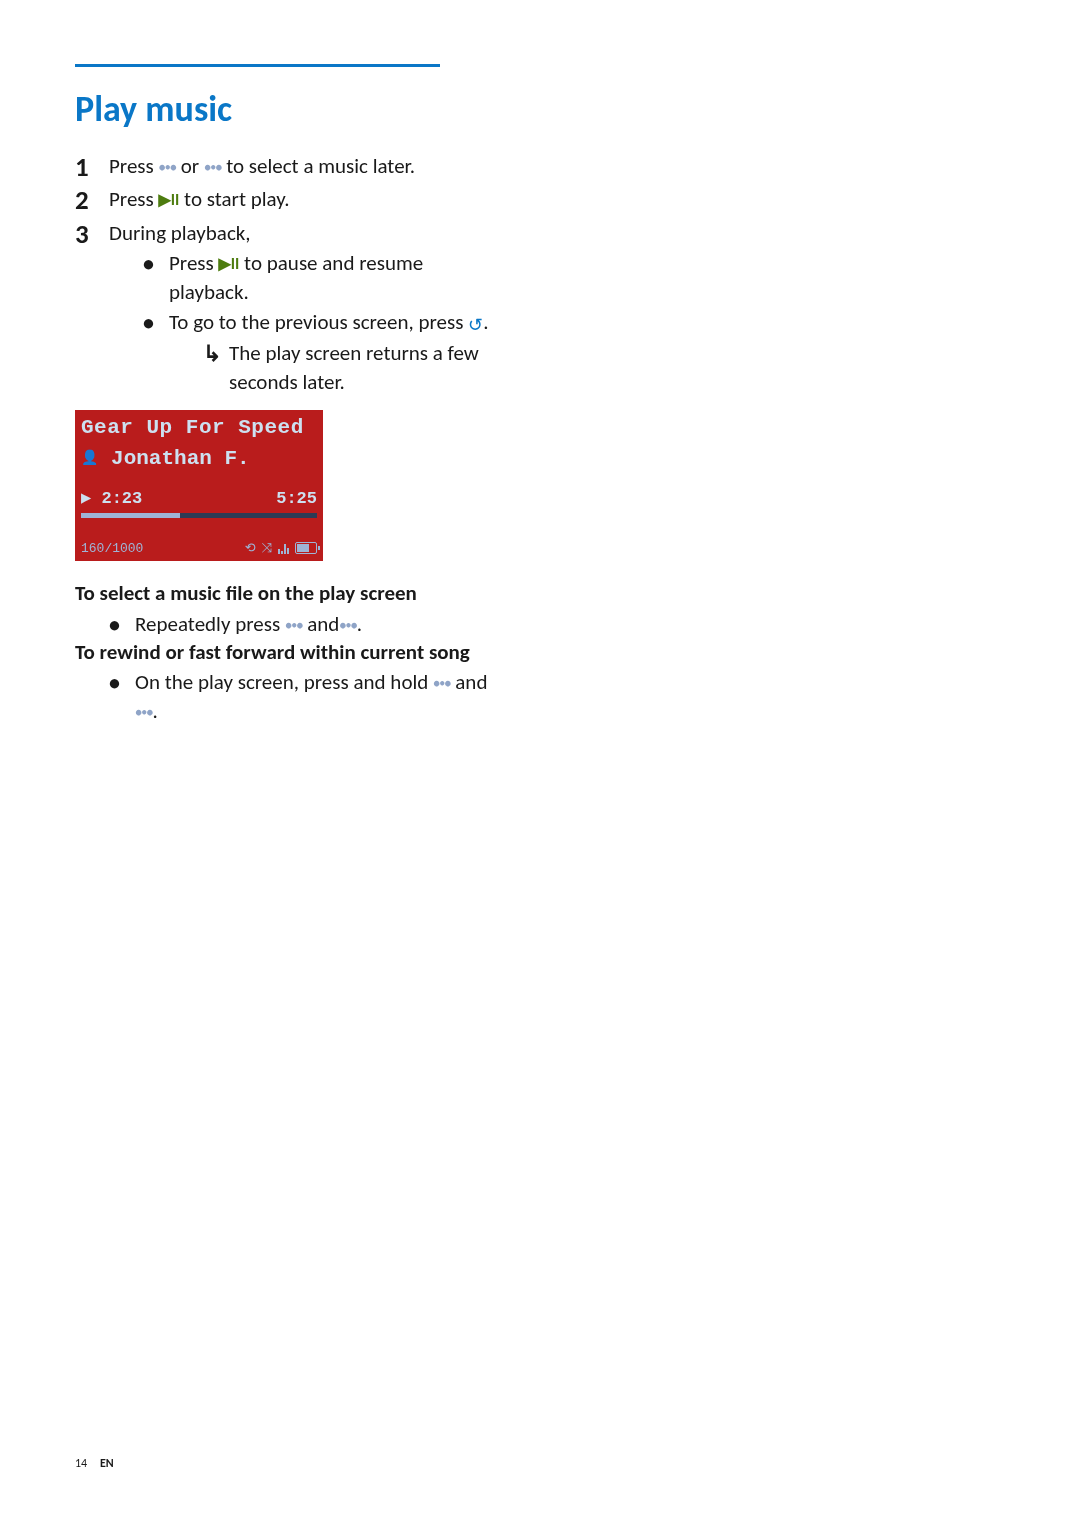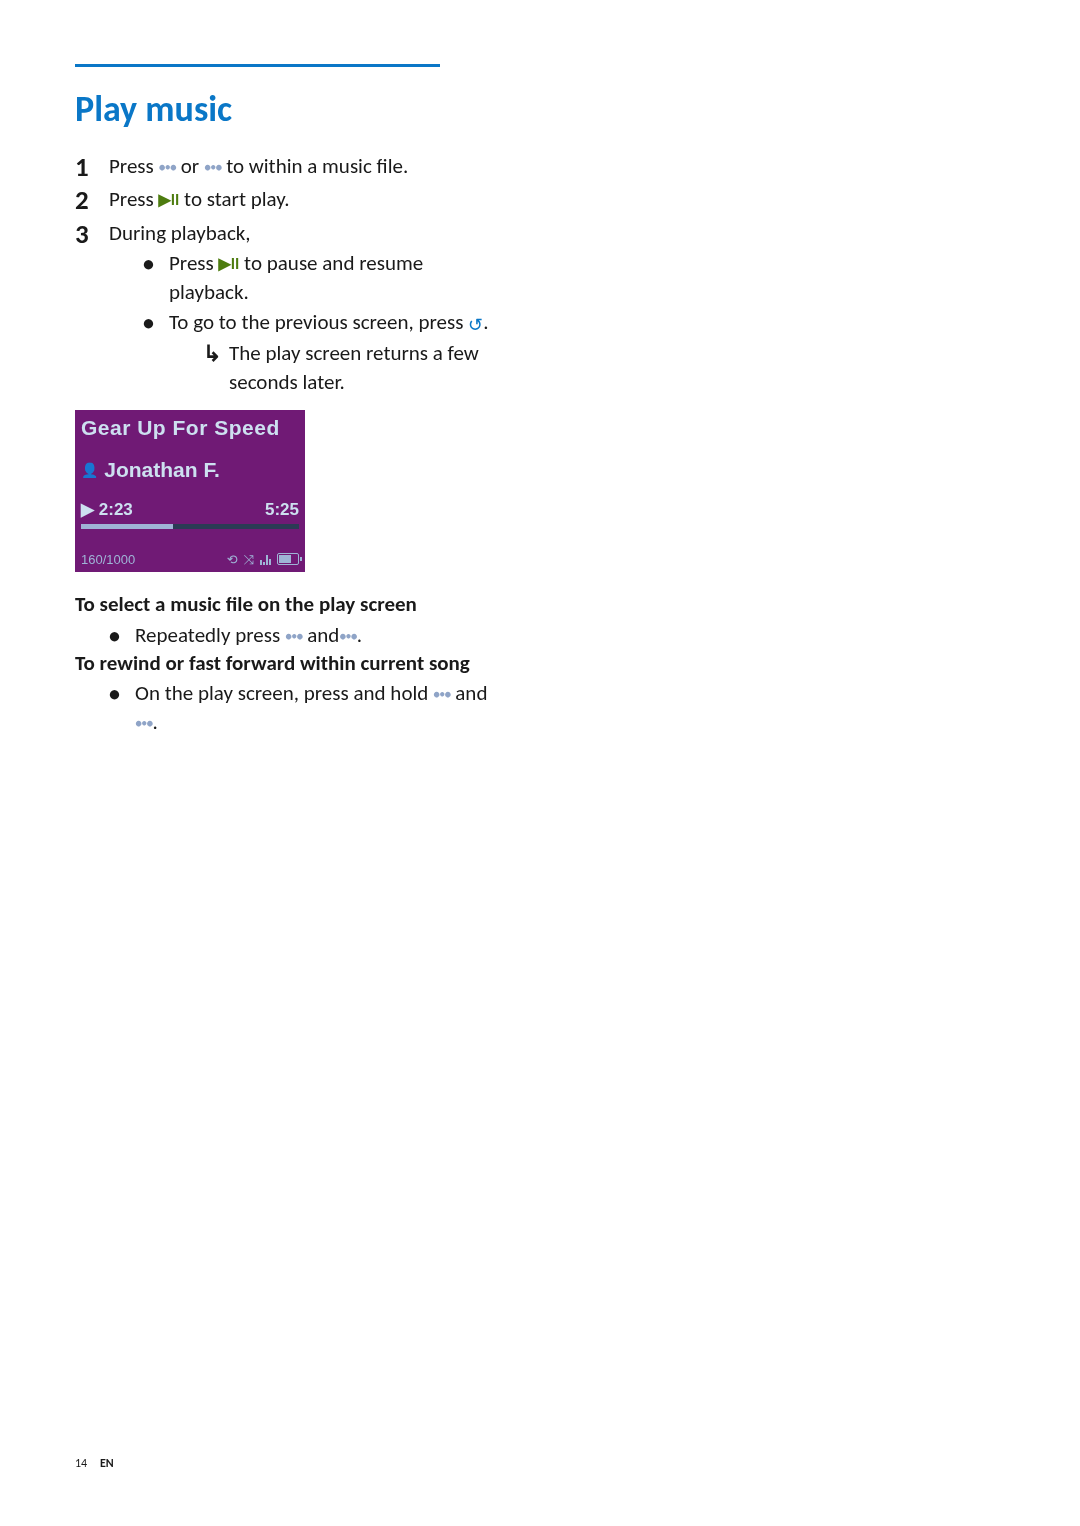--- a/index.html
+++ b/index.html
@@ -63,30 +63,30 @@
     .icon-dots { color:#8fa4c7; font-size:12px; letter-spacing:-1px; vertical-align:2px;}
     .icon-playpause { color:#4d7c0f; font-weight:bold; font-size:16px; vertical-align:1px;}
     .icon-back {
       color:#0a77c7;
       display:inline-block;
       font-size:18px;
       transform: scaleX(-1);
       vertical-align: -2px;
     }
     .screenshot {
-      width: 230px;
-      background: #701a75;
+      width: 248px;
+      background: #b91c1c;
       color: #cde0f0;
-      font-family: Liberation Sans, sans-serif;
+      font-family: Liberation Mono, monospace;
       margin: 14px 0 18px 0;
       padding: 4px 6px 4px 6px;
       font-weight: bold;
     }
     .screenshot .title { font-size:21px; letter-spacing:0.5px; }
-    .screenshot .artist { font-size:21px; margin-top:14px;}
+    .screenshot .artist { font-size:21px; margin-top:3px;}
     .screenshot .artist-icon { font-size:14px; vertical-align:2px;}
     .screenshot .time-row {
       display:flex; justify-content:space-between;
       font-size:17px; margin-top:14px;
     }
     .screenshot .progress {
       height:5px; background:#2b3b55; margin-top:2px;
     }
     .screenshot .progress .bar {
       height:100%; width:42%; background:#9fb4d6;
@@ -121,21 +121,21 @@
 <body>
 
 <div class="page">
   <div class="rule"></div>
   <h2 class="heading">Play music</h2>
 
   <div class="steps">
     <div class="step">
       <div class="step-num">1</div>
       <div class="step-body">
-        <span>Press </span><span class="icon-dots">●•●</span><span> or </span><span class="icon-dots">●•●</span><span> to within a music file.</span>
+        <span>Press </span><span class="icon-dots">●•●</span><span> or </span><span class="icon-dots">●•●</span><span> to select a music later.</span>
       </div>
     </div>
 
     <div class="step">
       <div class="step-num">2</div>
       <div class="step-body">
         <span>Press </span><span class="icon-playpause">▶II</span><span> to start play.</span>
       </div>
     </div>
 

